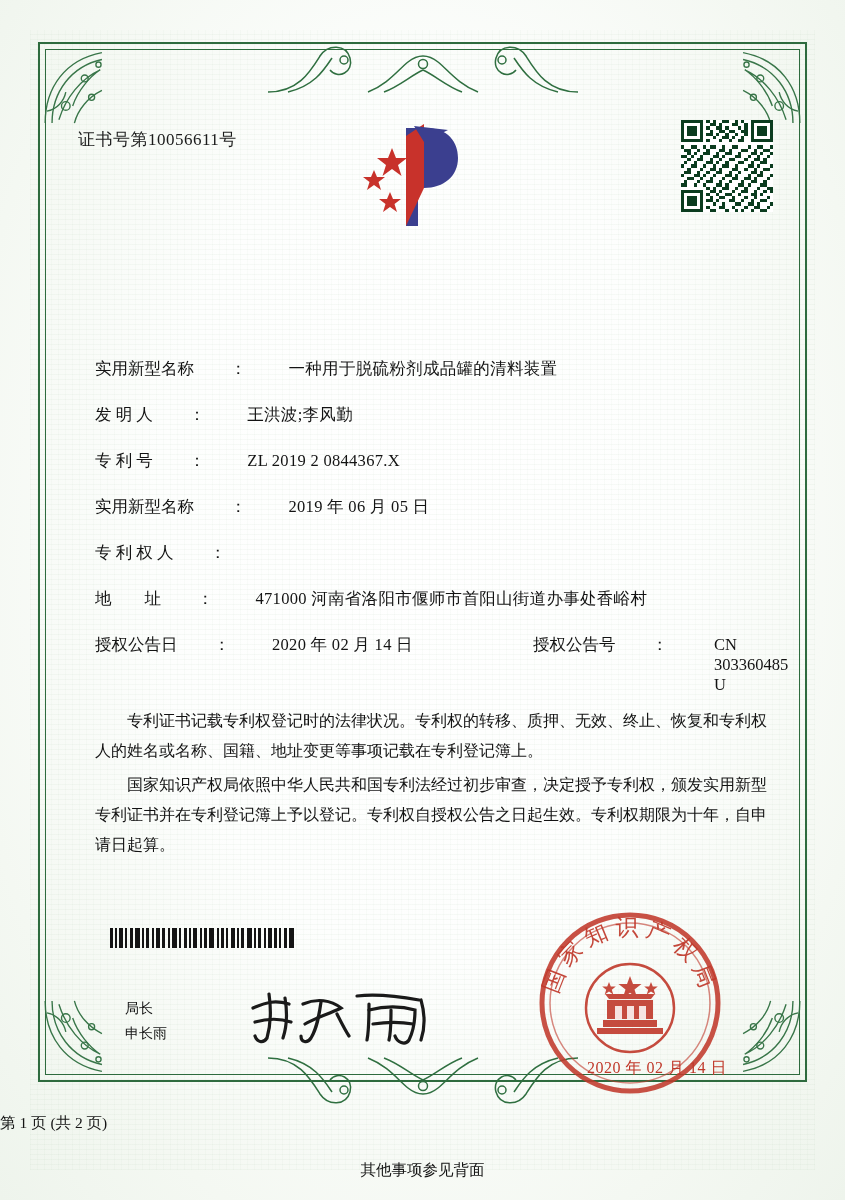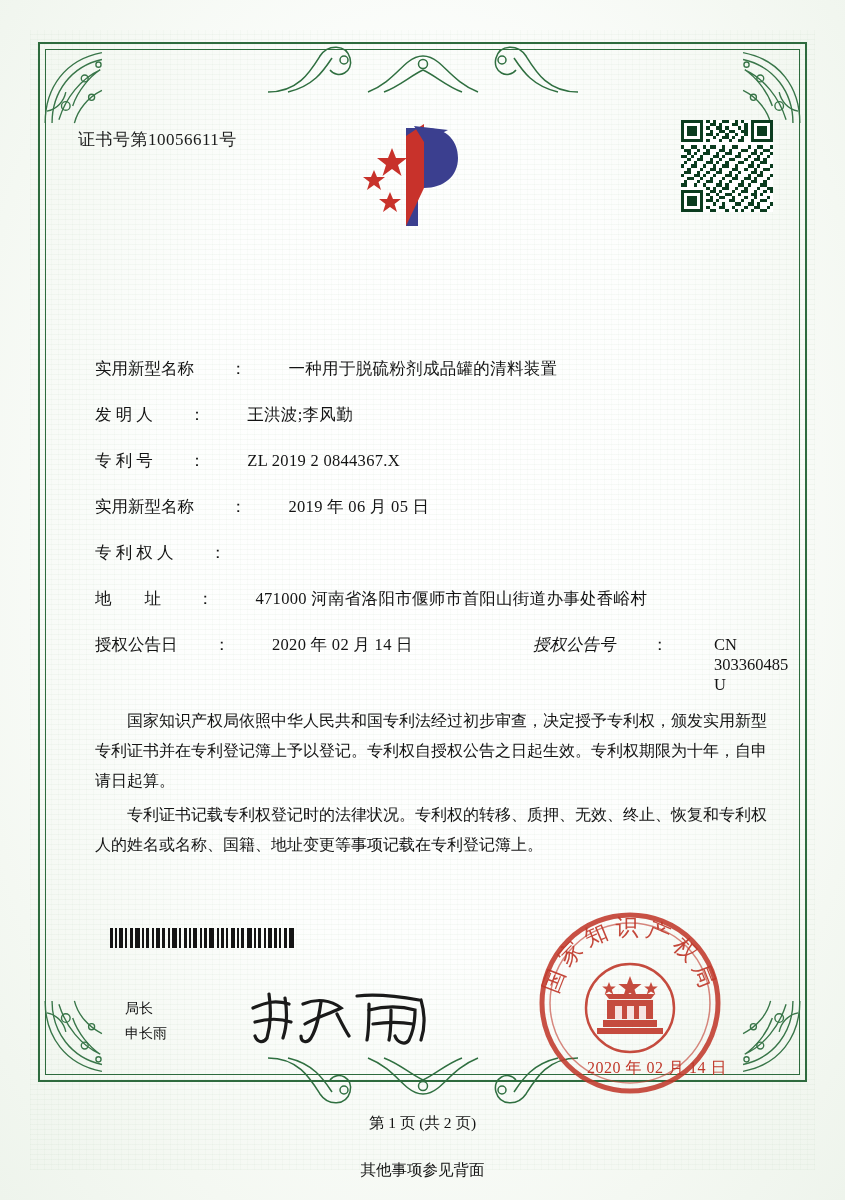--- a/index.html
+++ b/index.html
@@ -147,21 +147,20 @@
     letter-spacing: 0.3px;
   }
   .field-row.split .field-value {
     flex: 0 0 auto;
     min-width: 215px;
   }
   .second-label {
     flex: 0 0 auto;
     white-space: pre;
     padding-left: 10px;
-    font-style: italic;
   }
   .second-value {
     flex: 1 1 auto;
     padding-left: 4px;
   }
 
   .paragraphs {
     position: absolute;
     left: 95px;
     right: 78px;
@@ -223,21 +222,20 @@
     font-size: 16px;
     color: #c0392b;
     letter-spacing: 0.5px;
   }
 
   .page-num {
     position: absolute;
     left: 0;
     right: 0;
     top: 1113px;
-    text-align: center;
     font-size: 15.5px;
     color: #141414;
   }
   .footnote {
     position: absolute;
     left: 0;
     right: 0;
     top: 1160px;
     text-align: center;
     font-size: 15.5px;
@@ -603,22 +601,22 @@
       <span class="field-colon">：</span>
       <span class="field-value">2020 年 02 月 14 日</span>
       <span class="second-label">授权公告号</span>
       <span class="field-colon">：</span>
       <span class="second-value">CN 303360485 U</span>
     </div>
 
   </div>
 
   <div class="paragraphs">
+    <p>专利证书记载专利权登记时的法律状况。专利权的转移、质押、无效、终止、恢复和专利权人的姓名或名称、国籍、地址变更等事项记载在专利登记簿上。</p>
     <p>国家知识产权局依照中华人民共和国专利法经过初步审查，决定授予专利权，颁发实用新型专利证书并在专利登记簿上予以登记。专利权自授权公告之日起生效。专利权期限为十年，自申请日起算。</p>
-    <p>专利证书记载专利权登记时的法律状况。专利权的转移、质押、无效、终止、恢复和专利权人的姓名或名称、国籍、地址变更等事项记载在专利登记簿上。</p>
   </div>
 
   <div class="barcode">
     <i style="width:3px"></i>
       <i style="width:2px;background:transparent"></i>
     <i style="width:2px"></i>
       <i style="width:2px;background:transparent"></i>
     <i style="width:4px"></i>
       <i style="width:2px;background:transparent"></i>
     <i style="width:2px"></i>

